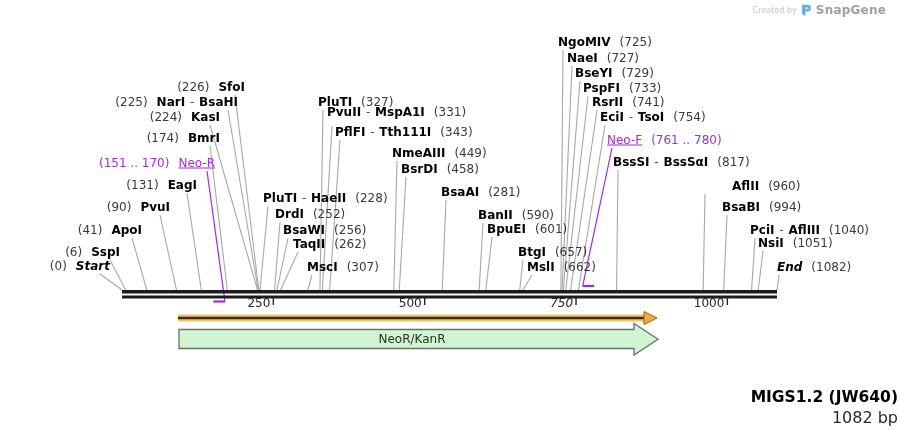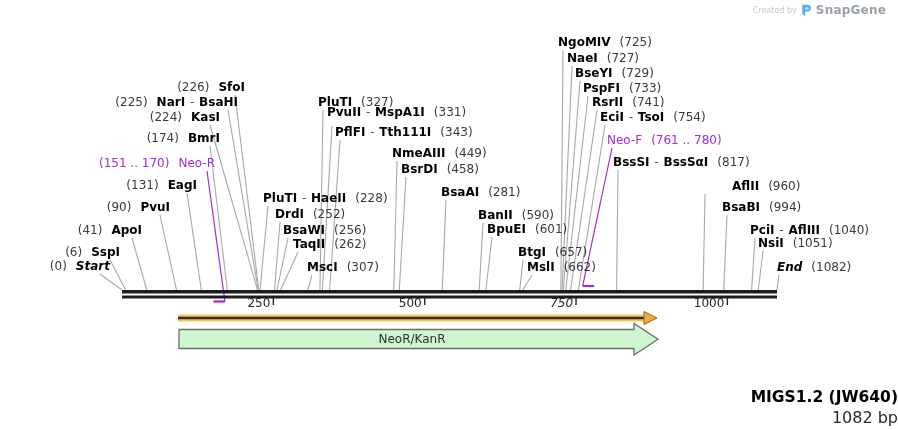--- a/index.html
+++ b/index.html
@@ -8,21 +8,21 @@
   #map-svg{position:absolute;left:0;top:0;}
   #labels{position:absolute;left:0;top:0;width:898px;height:430px;}
   .site-label{position:absolute;white-space:nowrap;font-size:12px;line-height:13px;
               transform:translateY(-50%);color:#000;}
   .site-label .name{font-weight:bold;color:#000;}
   .site-label .pos{color:#3a3a3a;font-weight:normal;}
   .site-label.L .pos{margin-right:9px;}
   .site-label.R .pos{margin-left:9px;}
   .site-label .dash{font-weight:normal;color:#555;padding:0 1px;}
   .site-label.terminus .name{font-style:italic;}
-  .site-label.purple .name{font-weight:normal;color:var(--purple);}
+  .site-label.purple .name{font-weight:normal;color:var(--purple);text-decoration:underline;}
   .site-label.purple .pos{color:var(--purple);}
   .ruler-num{position:absolute;font-size:12px;color:#242424;transform:translateY(-50%);
              white-space:nowrap;}
   .feature-label{position:absolute;font-size:12px;color:#2e2e2e;transform:translate(-50%,-50%);
                  white-space:nowrap;}
   .title-block{position:absolute;left:0;top:388px;width:898px;text-align:right;}
   .map-title{font-weight:bold;font-size:15.5px;color:#000;}
   .map-length{font-size:16px;color:#2a2a2a;margin-top:2px;}
   .credit{position:absolute;top:3px;right:12px;display:flex;align-items:center;gap:4px;}
   .credit-prefix{font-size:8px;color:#c3c8cd;}

